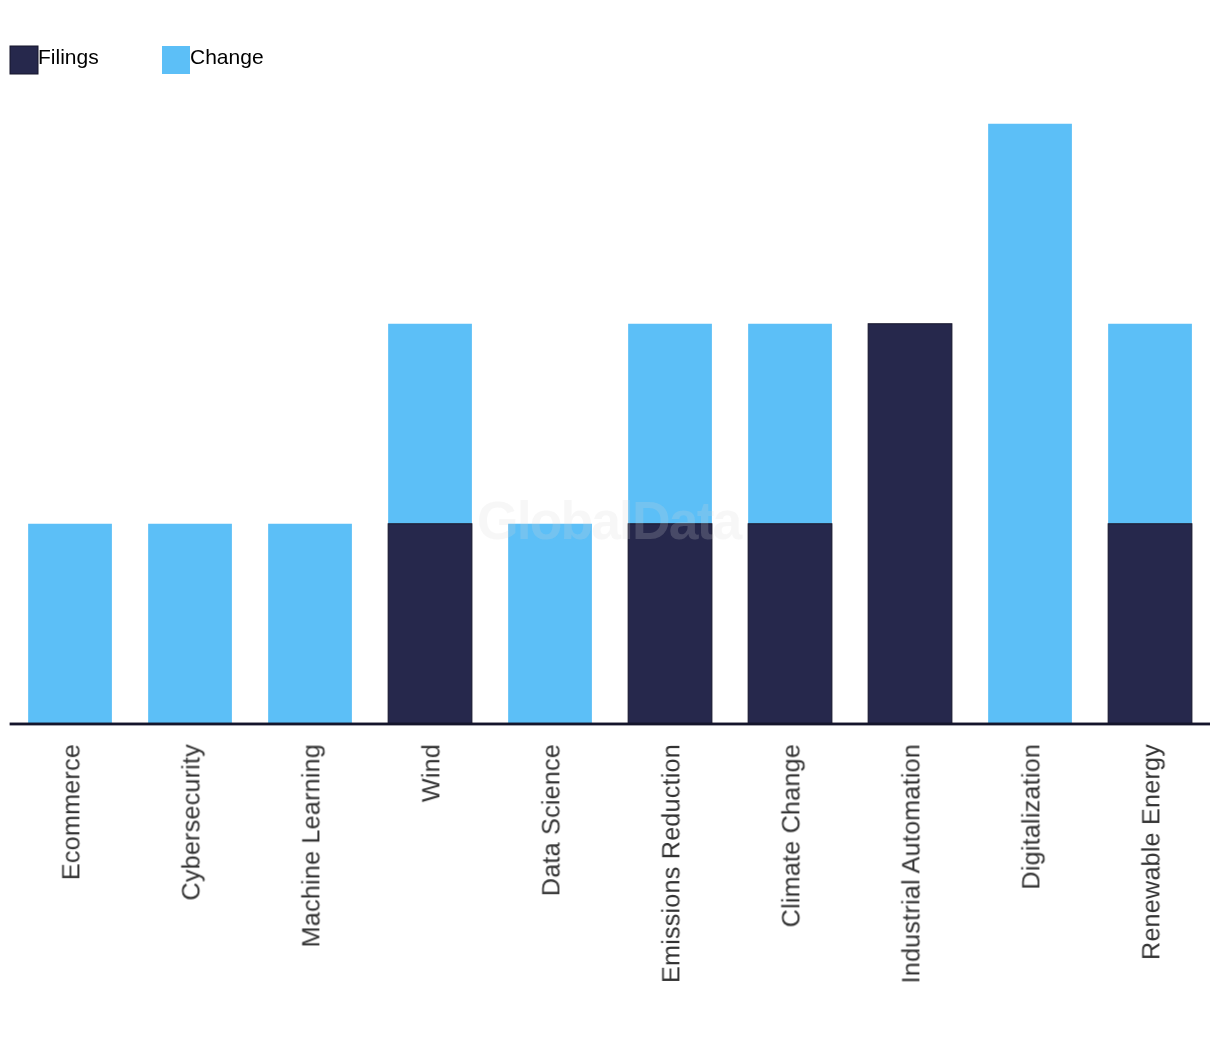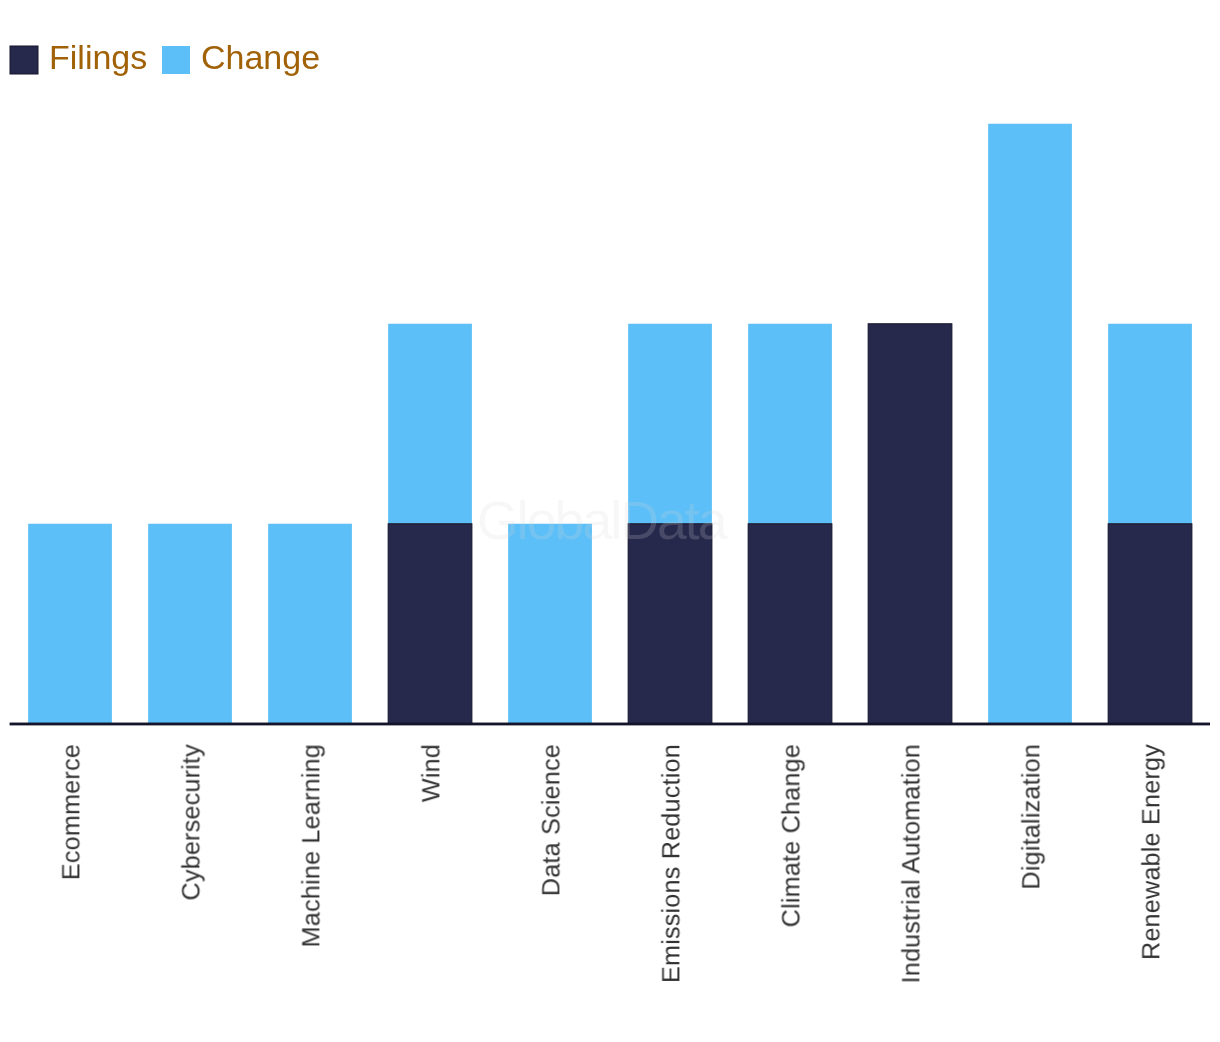--- a/index.html
+++ b/index.html
@@ -7,36 +7,36 @@
        font-family:"Liberation Sans",sans-serif;}
   #chart{position:relative;width:1220px;height:1042px;background:#ffffff;}
 
   
   .legend{position:absolute;left:0;top:0;width:1220px;height:90px;}
   .legend-item{position:absolute;top:46px;height:28px;width:0;}
   .legend-item.i0{left:10px;}
   .legend-item.i1{left:162px;}
   .swatch{position:absolute;left:0;top:0;width:28px;height:28px;}
   .legend-item.i0 .swatch{box-shadow:0 0 0 0.5px #14152b, inset 0 0 0 0.5px #14152b;}
-  .legend-label{position:absolute;left:39px;top:-3px;font-size:34px;line-height:28px;
-    letter-spacing:0;color:#a16207;white-space:nowrap;
+  .legend-label{position:absolute;left:28px;top:-3px;font-size:21px;line-height:28px;
+    letter-spacing:0;color:#000000;white-space:nowrap;
     -webkit-font-smoothing:antialiased;will-change:transform;transform:translateZ(0);}
 
   
   .plot{position:absolute;left:0;top:0;width:1220px;height:1042px;}
   .bars-svg{position:absolute;left:0;top:0;width:1220px;height:1042px;}
   .bar-group{position:absolute;top:0;height:1042px;width:0;}
   .tick-label{position:absolute;top:743.8px;left:43.4px;
     font-size:25.2px;letter-spacing:0.2px;line-height:1;
     color:#333333;white-space:nowrap;-webkit-font-smoothing:antialiased;
     text-rendering:geometricPrecision;will-change:transform;
     transform-origin:0 0;transform:rotate(-90deg) translate(-100%,-50%);}
 
   .watermark{position:absolute;left:477px;top:494px;
-    font-size:53.5px;font-weight:normal;line-height:1;letter-spacing:-1.9px;
+    font-size:53.5px;font-weight:bold;line-height:1;letter-spacing:-1.9px;
     color:rgba(214,214,214,0.195);white-space:nowrap;
     z-index:50;pointer-events:none;-webkit-font-smoothing:antialiased;
     will-change:transform;transform:translateZ(0);}
 </style>
 </head>
 <body>
 
 <div id="chart">
 
   <div class="plot">

